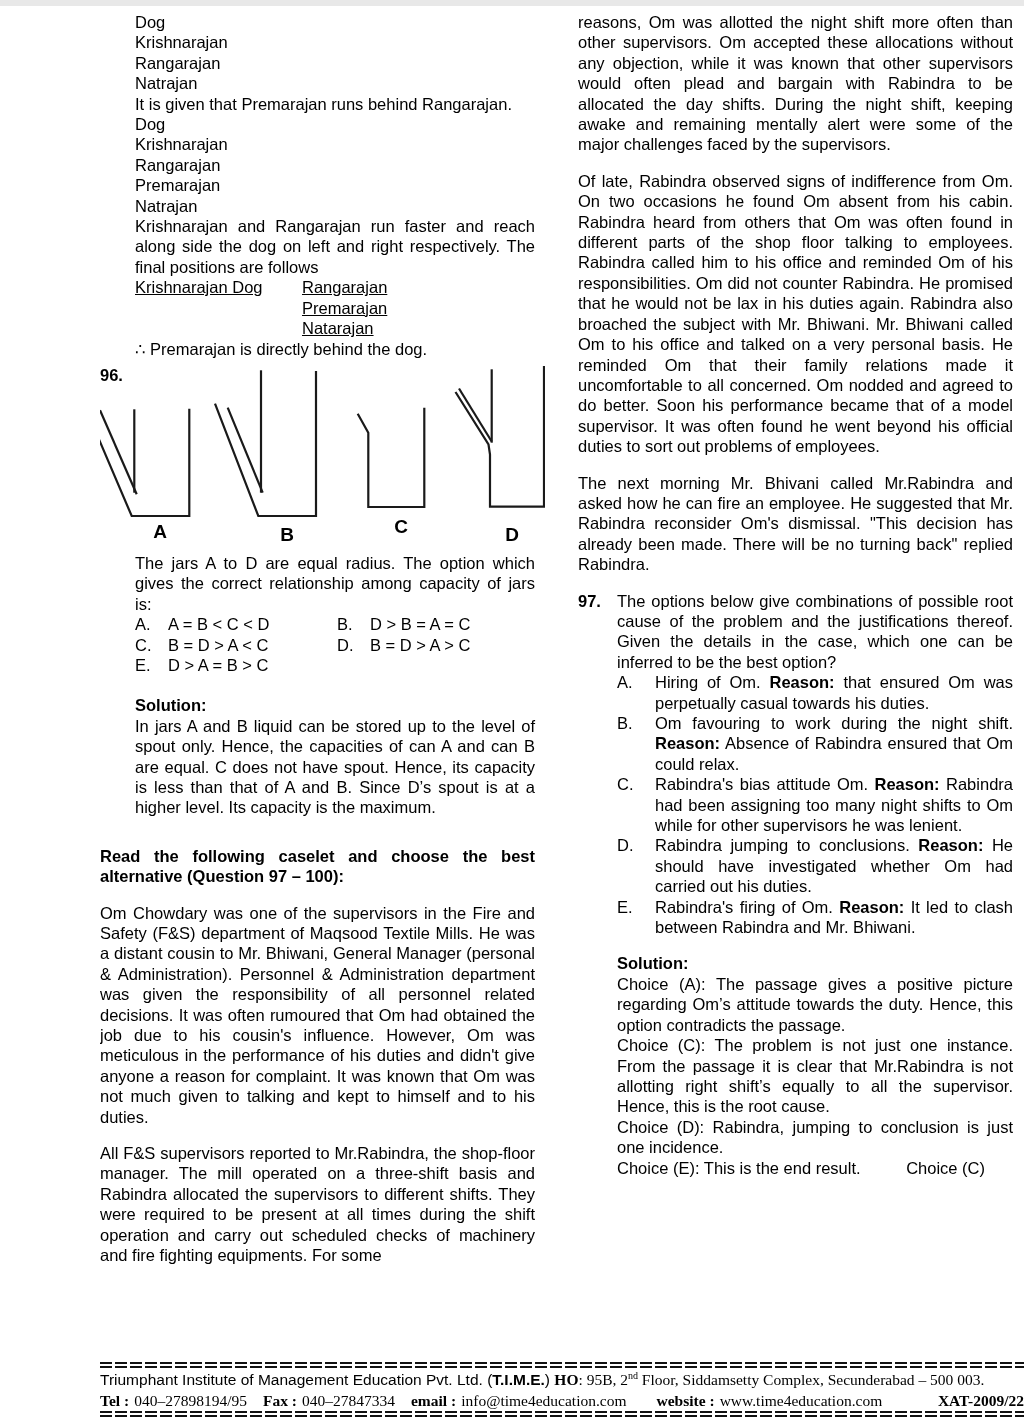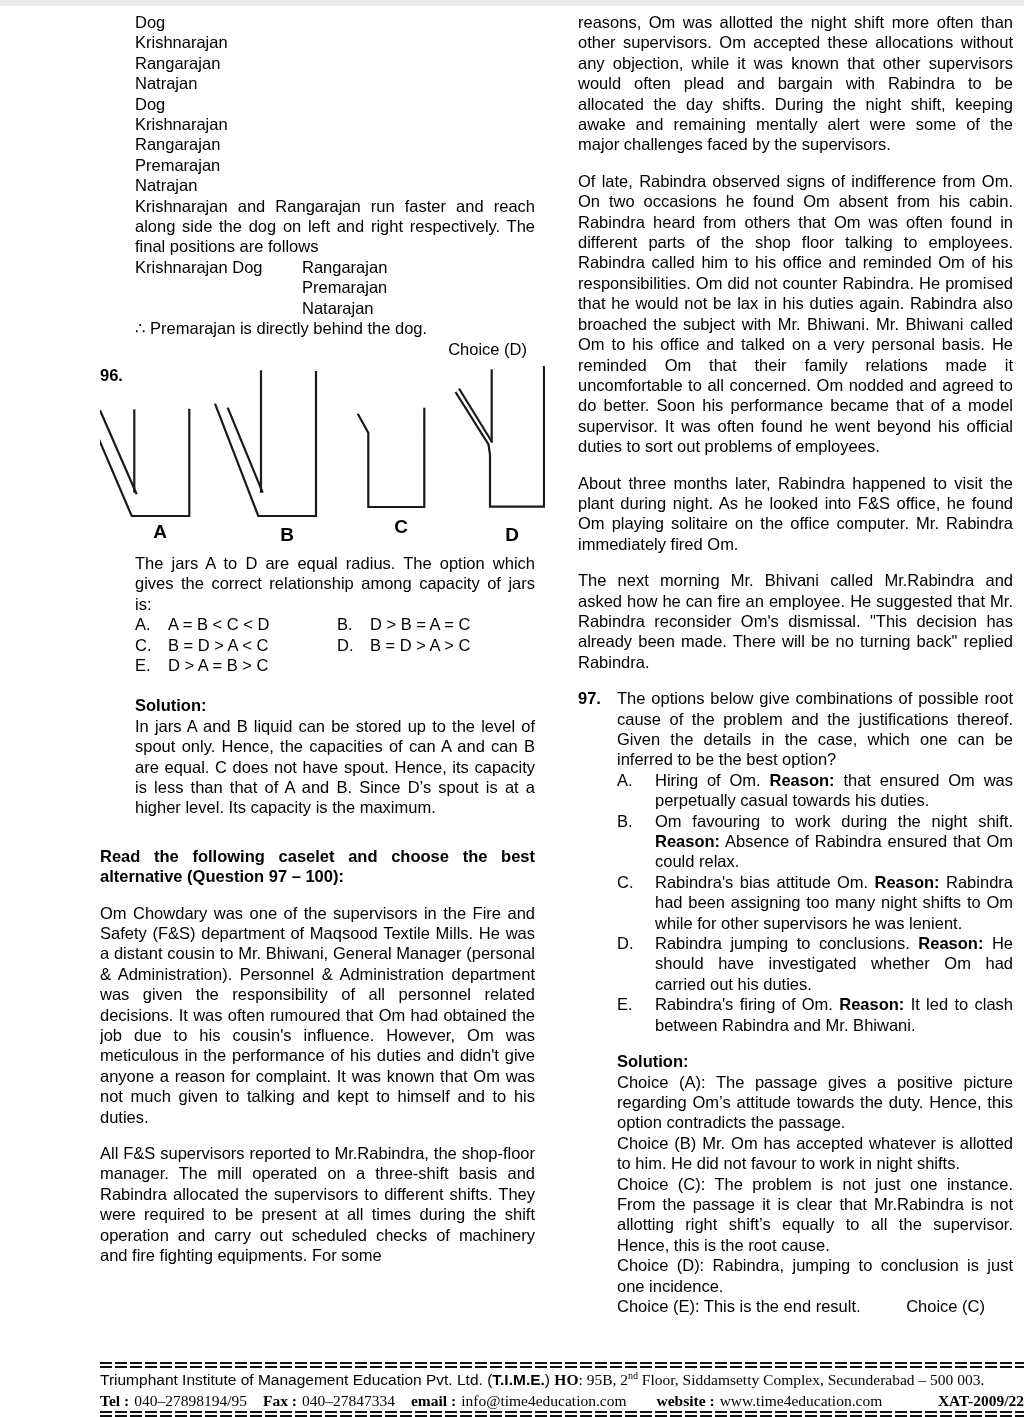--- a/index.html
+++ b/index.html
@@ -7,21 +7,21 @@
     width:1024px;height:1417px;position:relative;background:#ffffff;
     font-family:"Liberation Sans",sans-serif;font-size:16.5px;line-height:20.4px;
     color:#000;overflow:hidden;margin:6px auto;
   }
   .columns{position:absolute;top:6px;left:100px;width:913px;height:1341px;display:flex;gap:43px;overflow:hidden;}
   .col{width:435px;flex:none;}
   .ind{padding-left:35px;}
   .just{text-align:justify;}
   .bold{font-weight:bold;}
   .ln{white-space:pre;}
-  .posrow{display:flex;}
+  .posrow{display:flex;text-decoration:underline;}
   .posleft{width:167px;flex:none;}
   .choice-r{text-align:right;padding-right:8px;}
   .rowsplit{display:flex;justify-content:space-between;}
   .pr8{padding-right:8px;}
   .pr28{padding-right:28px;}
   
   .figwrap{position:relative;height:192px;margin-top:2px;}
   .figwrap .qnum{position:absolute;left:0;top:4px;font-weight:bold;}
   .figwrap svg{position:absolute;left:-15px;top:0;}
   .jarline{fill:none;stroke:#1a1a1a;stroke-width:2.2;}
@@ -67,36 +67,36 @@
 <div class="page">
   <div class="columns">
 
     <div class="col">
 
       <div class="ind">
         <div class="ln">Dog</div>
         <div class="ln">Krishnarajan</div>
         <div class="ln">Rangarajan</div>
         <div class="ln">Natrajan</div>
+        <div class="ln">It is given that Premarajan runs behind Rangarajan.</div>
         <div class="ln">Dog</div>
         <div class="ln">Krishnarajan</div>
         <div class="ln">Rangarajan</div>
         <div class="ln">Premarajan</div>
         <div class="ln">Natrajan</div>
         <div class="just">Krishnarajan and Rangarajan run faster and reach along side the dog on left and right respectively. The final positions are follows</div>
         <div class="posrow">
           <div class="posleft">Krishnarajan Dog</div>
           <div>
             <div>Rangarajan</div>
             <div>Premarajan</div>
             <div>Natarajan</div>
           </div>
         </div>
         <div>∴ Premarajan is directly behind the dog.</div>
-        <div class="choice-r">Choice (D)</div>
       </div>
 
       <div class="figwrap">
         <span class="qnum">96.</span>
         <svg width="460" height="192" viewBox="0 0 460 192">
 
           <path class="jarline" d="M3.3,53.3 L46.7,155 L104.3,155 L104.3,47.7"></path>
           <path class="jarline" d="M15,49.3 L51.7,133.3"></path>
           <path class="jarline" d="M49.3,48.3 L49.3,131.7"></path>
 
@@ -156,21 +156,20 @@
       <div>
         <div class="bold just mt28">Read the following caselet and choose the best alternative (Question 97 – 100):</div>
         <div class="just mt16">Om Chowdary was one of the supervisors in the Fire and Safety (F&amp;S) department of Maqsood Textile Mills. He was a distant cousin to Mr. Bhiwani, General Manager (personal &amp; Administration). Personnel &amp; Administration department was given the responsibility of all personnel related decisions. It was often rumoured that Om had obtained the job due to his cousin's influence. However, Om was meticulous in the performance of his duties and didn't give anyone a reason for complaint. It was known that Om was not much given to talking and kept to himself and to his duties.</div>
         <div class="just mt16">All F&amp;S supervisors reported to Mr.Rabindra, the shop-floor manager. The mill operated on a three-shift basis and Rabindra allocated the supervisors to different shifts. They were required to be present at all times during the shift operation and carry out scheduled checks of machinery and fire fighting equipments. For some</div>
       </div>
     </div>
 
     <div class="col">
       <div class="just">reasons, Om was allotted the night shift more often than other supervisors. Om accepted these allocations without any objection, while it was known that other supervisors would often plead and bargain with Rabindra to be allocated the day shifts. During the night shift, keeping awake and remaining mentally alert were some of the major challenges faced by the supervisors.</div>
       <div class="just mt16">Of late, Rabindra observed signs of indifference from Om. On two occasions he found Om absent from his cabin. Rabindra heard from others that Om was often found in different parts of the shop floor talking to employees. Rabindra called him to his office and reminded Om of his responsibilities. Om did not counter Rabindra. He promised that he would not be lax in his duties again. Rabindra also broached the subject with Mr. Bhiwani. Mr. Bhiwani called Om to his office and talked on a very personal basis. He reminded Om that their family relations made it uncomfortable to all concerned. Om nodded and agreed to do better. Soon his performance became that of a model supervisor. It was often found he went beyond his official duties to sort out problems of employees.</div>
-      <div class="just mt16">About three months later, Rabindra happened to visit the plant during night. As he looked into F&amp;S office, he found Om playing solitaire on the office computer. Mr. Rabindra immediately fired Om.</div>
       <div class="just mt16">The next morning Mr. Bhivani called Mr.Rabindra and asked how he can fire an employee. He suggested that Mr. Rabindra reconsider Om's dismissal. "This decision has already been made. There will be no turning back" replied Rabindra.</div>
 
       <div class="qrow">
         <span class="qnum">97.</span>
         <div class="qbody">
           <div class="just">The options below give combinations of possible root cause of the problem and the justifications thereof. Given the details in the case, which one can be inferred to be the best option?</div>
 
           <div class="opt97">
             <span class="letter">A.</span>
             <div class="otext"><span>Hiring of Om. </span><b>Reason:</b><span> that ensured Om was perpetually casual towards his duties.</span></div>
@@ -188,21 +187,20 @@
             <div class="otext"><span>Rabindra jumping to conclusions. </span><b>Reason:</b><span> He should have investigated whether Om had carried out his duties.</span></div>
           </div>
           <div class="opt97">
             <span class="letter">E.</span>
             <div class="otext"><span>Rabindra's firing of Om. </span><b>Reason:</b><span> It led to clash between Rabindra and Mr. Bhiwani.</span></div>
           </div>
 
           <div class="mt16">
             <div class="bold">Solution:</div>
             <div class="just">Choice (A): The passage gives a positive picture regarding Om’s attitude towards the duty. Hence, this option contradicts the passage.</div>
-            <div class="just">Choice (B) Mr. Om has accepted whatever is allotted to him. He did not favour to work in night shifts.</div>
             <div class="just">Choice (C): The problem is not just one instance. From the passage it is clear that Mr.Rabindra is not allotting right shift’s equally to all the supervisor. Hence, this is the root cause.</div>
             <div class="just">Choice (D): Rabindra, jumping to conclusion is just one incidence.</div>
             <div class="rowsplit">
               <span>Choice (E): This is the end result.</span>
               <span class="pr28">Choice (C)</span>
             </div>
           </div>
         </div>
       </div>
     </div>

